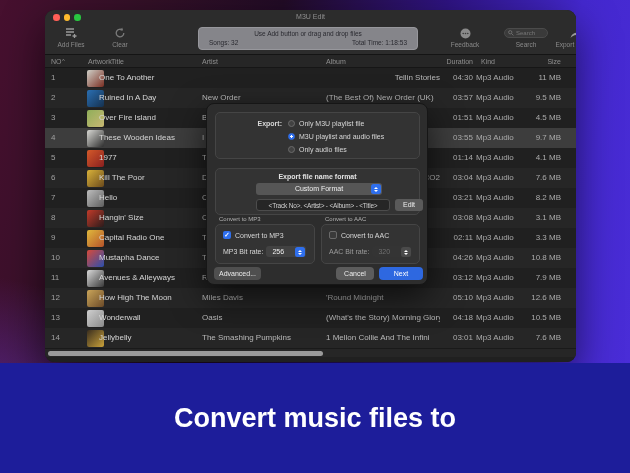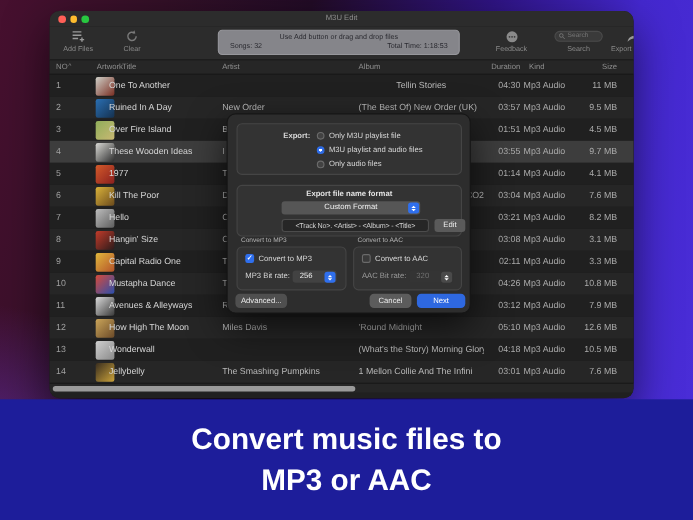--- a/index.html
+++ b/index.html
@@ -213,21 +213,21 @@
     <span class="th" style="left:394px; width:34px; text-align:right;">Duration</span>
     <span class="th" style="left:436px;">Kind</span>
     <span class="th" style="left:468px; width:48px; text-align:right;">Size</span>
   </div>
 
   <div class="rows">
       <div class="row">
         <div class="cell c-no">1</div>
         <div class="cell c-art" style="background: linear-gradient(135deg, rgb(207, 208, 200), rgb(122, 46, 34));"></div>
         <div class="cell c-title">One To Another</div>
-        <div class="cell c-album" style="text-align: center;">Tellin Stories</div>
+        <div class="cell c-album" style="text-align: right;">Tellin Stories</div>
         <div class="cell c-dur">04:30</div>
         <div class="cell c-kind">Mp3 Audio</div>
         <div class="cell c-size">11 MB</div>
       </div>
       <div class="row">
         <div class="cell c-no">2</div>
         <div class="cell c-art" style="background: linear-gradient(135deg, rgb(42, 111, 179), rgb(21, 49, 79));"></div>
         <div class="cell c-title">Ruined In A Day</div>
         <div class="cell c-artist">New Order</div>
         <div class="cell c-album" style="text-align: left;">(The Best Of) New Order (UK)</div>
@@ -332,20 +332,21 @@
         <div class="cell c-artist">Miles Davis</div>
         <div class="cell c-album" style="text-align: left;">'Round Midnight</div>
         <div class="cell c-dur">05:10</div>
         <div class="cell c-kind">Mp3 Audio</div>
         <div class="cell c-size">12.6 MB</div>
       </div>
       <div class="row">
         <div class="cell c-no">13</div>
         <div class="cell c-art" style="background: linear-gradient(135deg, rgb(207, 207, 207), rgb(138, 138, 138));"></div>
         <div class="cell c-title">Wonderwall</div>
+        <div class="cell c-artist">Oasis</div>
         <div class="cell c-album" style="text-align: left;">(What's the Story) Morning Glory?</div>
         <div class="cell c-dur">04:18</div>
         <div class="cell c-kind">Mp3 Audio</div>
         <div class="cell c-size">10.5 MB</div>
       </div>
       <div class="row">
         <div class="cell c-no">14</div>
         <div class="cell c-art" style="background: linear-gradient(135deg, rgb(58, 46, 31), rgb(202, 162, 58));"></div>
         <div class="cell c-title">Jellybelly</div>
         <div class="cell c-artist">The Smashing Pumpkins</div>
@@ -431,14 +432,13 @@
     </div>
   </div>
 
   <div class="btn btn-adv">Advanced...</div>
   <div class="btn btn-cancel">Cancel</div>
   <div class="btn btn-next">Next</div>
 </div>
 
 <div class="banner">
   <div>Convert music files to</div>
-  <div>MP3 or AAC</div>
 </div>
 
 </body></html>

